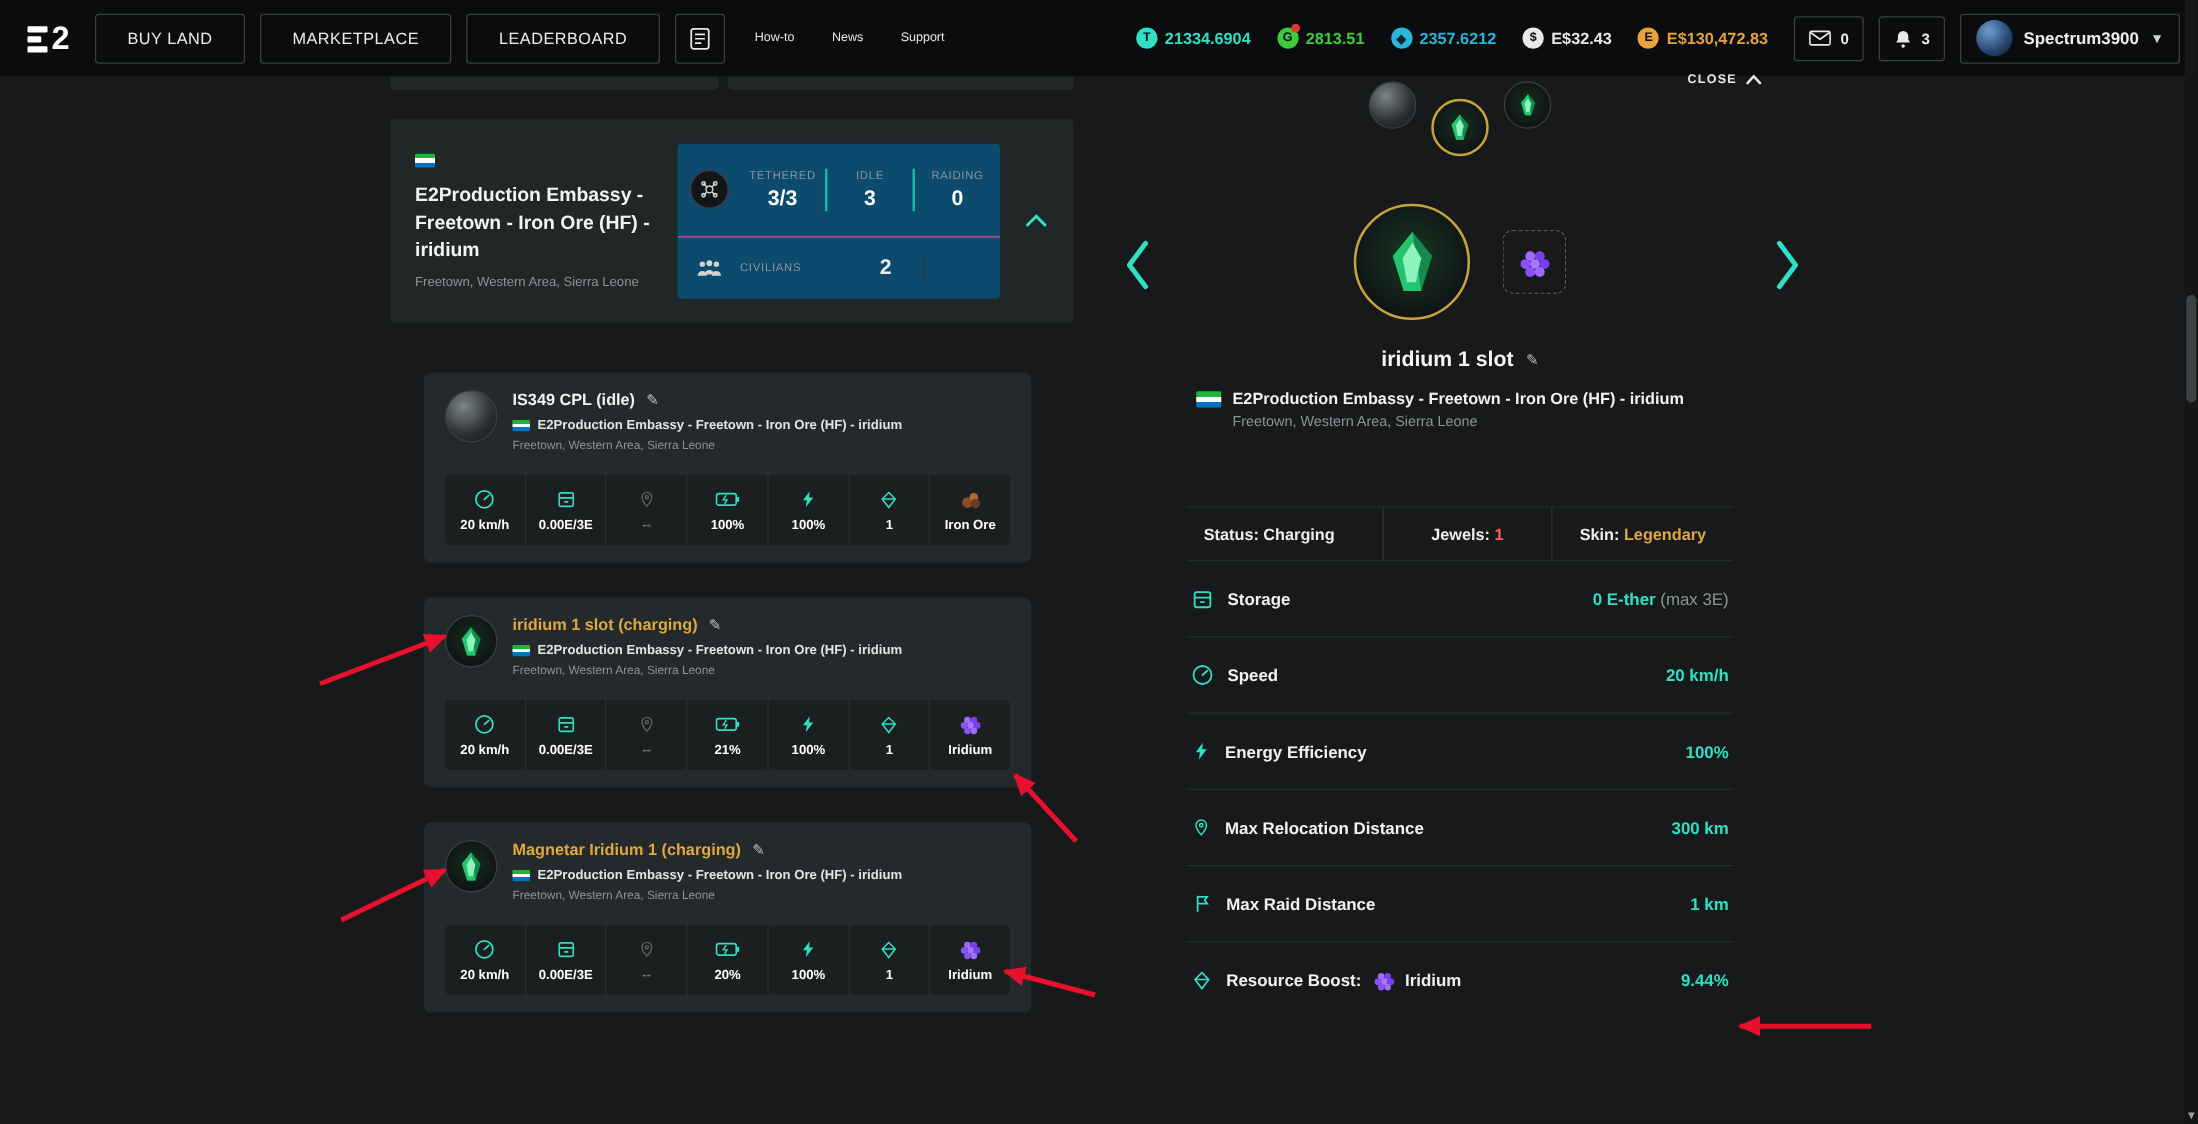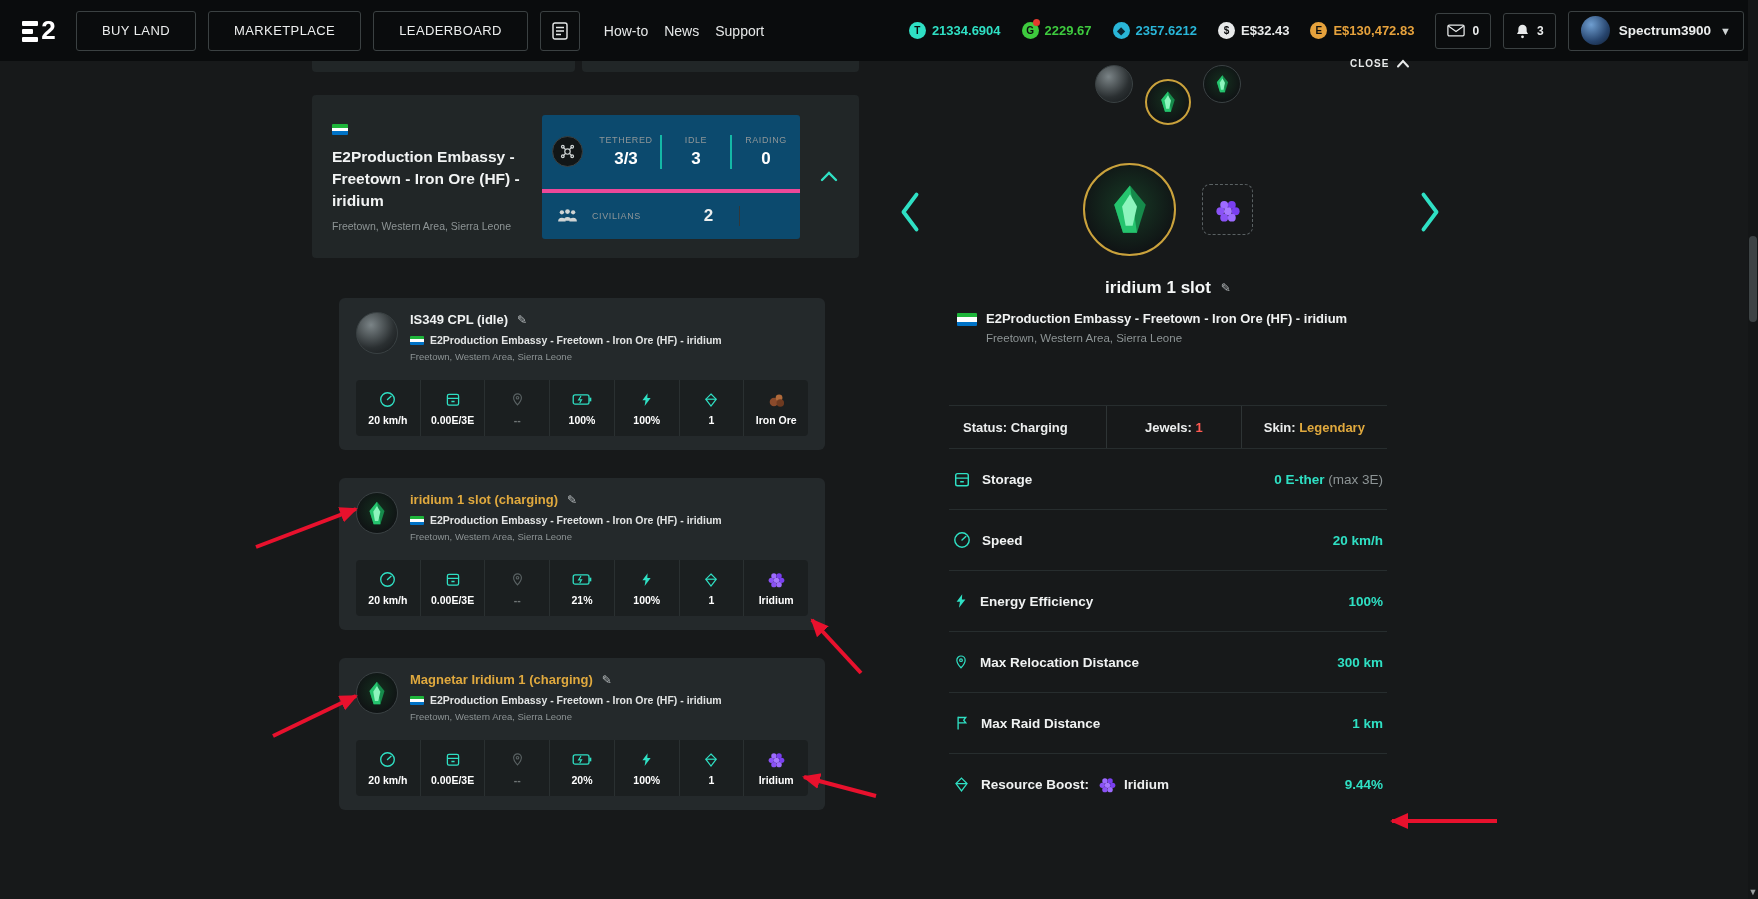--- a/index.html
+++ b/index.html
@@ -14,21 +14,21 @@
     display:flex; align-items:center; padding:0 14px; gap:12px; z-index:10; }
   .logo { display:flex; align-items:flex-end; gap:3px; width:50px; justify-content:center; cursor:pointer; }
   .logo .bars { display:flex; flex-direction:column; gap:3px; }
   .logo .bars i { display:block; width:16px; height:5px; background:#fff; border-radius:1px; }
   .logo .bars i:nth-child(2){ width:11px; }
   .logo .two { font-size:26px; font-weight:bold; color:#fff; line-height:0.85; }
   .nav-btn { border:1px solid #3b4142; border-radius:3px; height:40px; padding:0 25px;
     display:flex; align-items:center; font-size:13px; letter-spacing:.4px; color:#eceeee; cursor:pointer; background:transparent; }
   .nav-icon-btn { width:40px; height:40px; border:1px solid #3b4142; border-radius:3px;
     display:flex; align-items:center; justify-content:center; cursor:pointer; }
-  .nav-links { display:flex; gap:16px; margin-left:12px; font-size:14px;text-align:center; }
+  .nav-links { display:flex; gap:30px; margin-left:12px; font-size:10px;text-align:center; }
   .nav-link { cursor:pointer; color:#e6e8e8; }
   .spacer { flex:1; }
   .currency { display:flex; align-items:center; gap:6px; font-size:13px; font-weight:bold; margin-right:9px; position:relative; cursor:pointer; }
   .cur-icon { width:17px; height:17px; border-radius:50%; display:flex; align-items:center; justify-content:center;
     font-size:10px; font-weight:bold; color:#0b0d0e; flex:none; }
   .red-dot { position:absolute; top:-3px; left:11px; width:7px; height:7px; border-radius:50%; background:#e23b2e; }
   .pill { display:flex; align-items:center; gap:7px; border:1px solid #3b4142; border-radius:3px;
     height:36px; padding:0 11px; font-size:12px; font-weight:bold; cursor:pointer; }
   .user-chip { display:flex; align-items:center; gap:9px; border:1px solid #3b4142; border-radius:3px;
     height:40px; padding:0 12px; cursor:pointer; min-width:168px; }
@@ -44,21 +44,21 @@
   .property-card { position:absolute; left:312px; top:95px; width:547px; height:163px;
     background:#212627; border-radius:4px; display:flex; align-items:center; padding:16px 10px 16px 20px; gap:12px; }
   .p-info { width:198px; flex:none; }
   .p-flag { margin-bottom:7px; }
   .flag { display:inline-block; width:16px; height:11px; border-radius:1px;
     background:linear-gradient(#1eb53a 33%, #ffffff 33% 66%, #0072c6 66%); flex:none; }
   .p-title { font-size:15.5px; font-weight:bold; line-height:1.42; color:#f2f4f4; }
   .p-loc { font-size:10.5px; color:#8d9495; margin-top:8px; }
   .p-statsbox { width:258px; flex:none; background:#0c4a6e; border-radius:3px; overflow:hidden; }
   .p-row1 { display:flex; align-items:center; height:74px; }
-  .p-row2 { display:flex; align-items:center; height:50px; border-top:4px solid #ec4899; }
+  .p-row2 { display:flex; align-items:center; height:50px; border-top:1px solid #ec4899; }
   .p-iconcell { width:50px; display:flex; align-items:center; justify-content:center; flex:none; }
   .drone-circle { width:31px; height:31px; border-radius:50%; background:#121617; border:1px solid #3a4143;
     display:flex; align-items:center; justify-content:center; }
   .p-stat { flex:1; display:flex; flex-direction:column; align-items:center; gap:4px; }
   .p-stat + .p-stat { border-left:2px solid #14b8a6; }
   .p-stat-label { font-size:9px; letter-spacing:.6px; color:#8f9698; }
   .p-stat-value { font-size:17px; font-weight:bold; color:#fff; }
   .p-civ-label { font-size:9px; letter-spacing:.6px; color:#8f9698; flex:1; }
   .p-civ-value { width:62px; text-align:center; font-size:17px; font-weight:bold; border-right:1px solid #32383a; }
   .p-civ-tail { width:60px; }
@@ -166,21 +166,21 @@
   </nav>
   <div class="spacer"></div>
 
   <div class="currency">
     <span class="cur-icon" style="background:#2fe0c4">T</span>
     <span style="color:#2fe0c4">21334.6904</span>
   </div>
   <div class="currency">
     <span class="cur-icon" style="background:#3ecb3e">G</span>
     <span class="red-dot"></span>
-    <span style="color:#3ecb3e">2229.67</span>
+    <span style="color:#3ecb3e">2813.51</span>
   </div>
   <div class="currency">
     <span class="cur-icon" style="background:#29b6d8;color:#0b2530">◆</span>
     <span style="color:#29b6d8">2357.6212</span>
   </div>
   <div class="currency">
     <span class="cur-icon" style="background:#e8eaea">$</span>
     <span style="color:#e8eaea">E$32.43</span>
   </div>
   <div class="currency">

